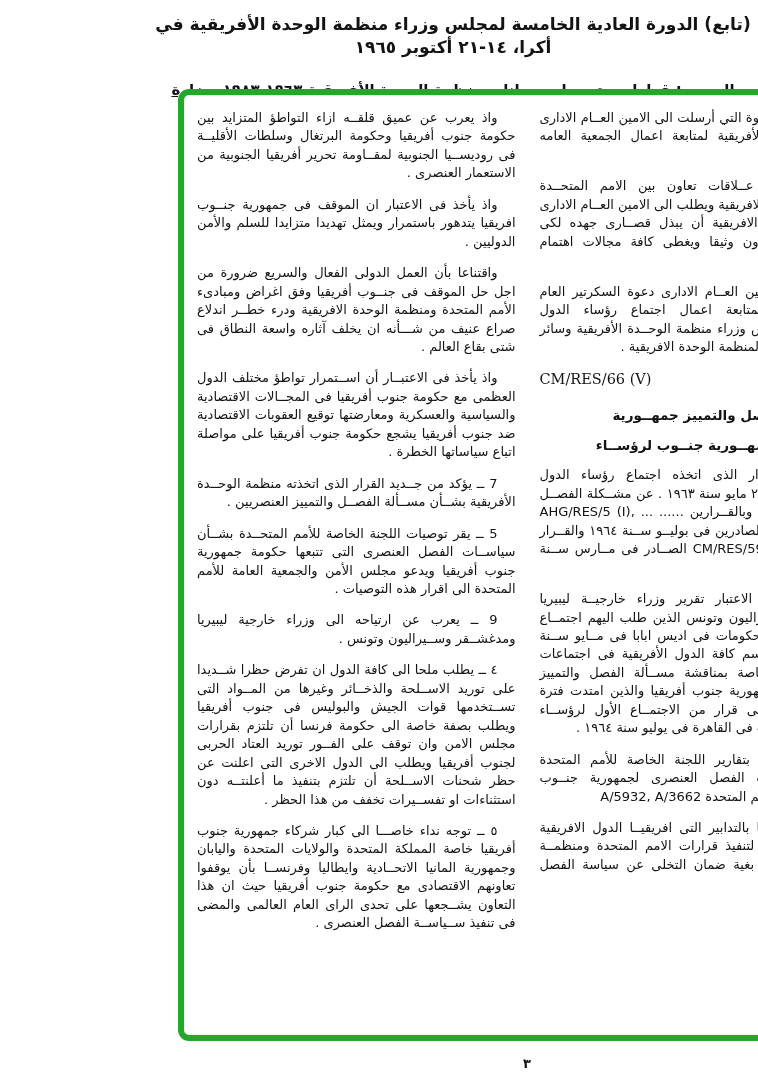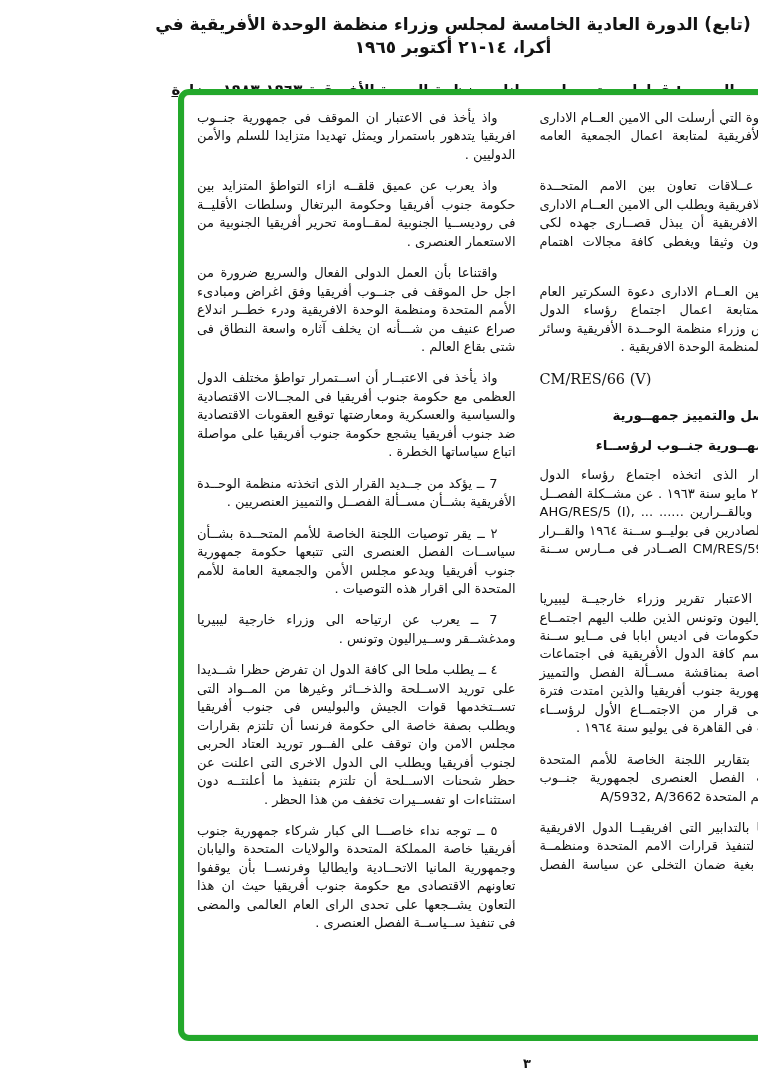--- a/index.html
+++ b/index.html
@@ -58,27 +58,27 @@
           <p class="block p">يطلب الى الامين العــام الادارى دعوة السكرتير العام للأمم المتحدة لمتابعة اعمال اجتماع رؤساء الدول والحكومات ومجلس وزراء منظمة الوحــدة الأفريقية وسائر اللجان المتخصصة لمنظمة الوحدة الافريقية .</p>
           <p class="block ref">CM/RES/66 (V)</p>
           <p class="block h">الفصل والتمييز جمهــورية</p>
           <p class="block h">فى جمهــورية جنــوب لرؤســاء</p>
           <p class="block p">اذ يذكر بالقرار الذى اتخذه اجتماع رؤساء الدول والحــكومات فى ٢٥ مايو سنة ١٩٦٣ . عن مشــكلة الفصــل والتمييز العنصريين وبالقــرارين ...... ... AHG/RES/5 (I), AHG/RES/6 (I) الصادرين فى بوليــو ســنة ١٩٦٤ والقــرار ....... ...... CM/RES/59 (IV) الصــادر فى مــارس ســنة ١٩٦٥ .</p>
           <p class="block p">واذ يأخذ فى الاعتبار تقرير وزراء خارجيــة ليبيريا ومدغشــقر وســيراليون وتونس الذين طلب اليهم اجتمــاع رؤســاء الدول والحكومات فى اديس ابابا فى مــايو ســنة ١٩٦٣ التحــدث باسم كافة الدول الأفريقية فى اجتماعات مجلس الامن الخاصة بمناقشة مســألة الفصل والتمييز العنصريين فى جمهورية جنوب أفريقيا والذين امتدت فترة صلاحياتهم بناء على قرار من الاجتمــاع الأول لرؤســاء الــدول والحكومات فى القاهرة فى يوليو سنة ١٩٦٤ .</p>
           <p class="block p">واذ يأخذ علما بتقارير اللجنة الخاصة للأمم المتحدة بشــأن سياســات الفصل العنصرى لجمهورية جنــوب أفريقيا ( وثيقتا الامم المتحدة A/5932, A/3662</p>
           <p class="block p">واذ يأخذ علمــا بالتدابير التى افريقيــا الدول الافريقية وغيرها من الدول لتنفيذ قرارات الامم المتحدة ومنظمــة الوحــدة الافريقية بغية ضمان التخلى عن سياسة الفصل العنصرى</p>
         </section>
       <section class="col">
+          <p class="block p">واذ يعرب عن عميق قلقــه ازاء التواطؤ المتزايد بين حكومة جنوب أفريقيا وحكومة البرتغال وسلطات الأقليــة فى روديســيا الجنوبية لمقــاومة تحرير أفريقيا الجنوبية من الاستعمار العنصرى .</p>
           <p class="block p">واذ يأخذ فى الاعتبار ان الموقف فى جمهورية جنــوب افريقيا يتدهور باستمرار ويمثل تهديدا متزايدا للسلم والأمن الدوليين .</p>
-          <p class="block p">واذ يعرب عن عميق قلقــه ازاء التواطؤ المتزايد بين حكومة جنوب أفريقيا وحكومة البرتغال وسلطات الأقليــة فى روديســيا الجنوبية لمقــاومة تحرير أفريقيا الجنوبية من الاستعمار العنصرى .</p>
           <p class="block p">واقتناعا بأن العمل الدولى الفعال والسريع ضرورة من اجل حل الموقف فى جنــوب أفريقيا وفق اغراض ومبادىء الأمم المتحدة ومنظمة الوحدة الافريقية ودرء خطــر اندلاع صراع عنيف من شـــأنه ان يخلف آثاره واسعة النطاق فى شتى بقاع العالم .</p>
           <p class="block p">واذ يأخذ فى الاعتبــار أن اســتمرار تواطؤ مختلف الدول العظمى مع حكومة جنوب أفريقيا فى المجــالات الاقتصادية والسياسية والعسكرية ومعارضتها توقيع العقوبات الاقتصادية ضد جنوب أفريقيا يشجع حكومة جنوب أفريقيا على مواصلة اتباع سياساتها الخطرة .</p>
           <p class="block p">7 ــ يؤكد من جــديد القرار الذى اتخذته منظمة الوحــدة الأفريقية بشــأن مســألة الفصــل والتمييز العنصريين .</p>
-          <p class="block p">٢ ــ يقر توصيات اللجنة الخاصة للأمم المتحــدة بشــأن سياســات الفصل العنصرى التى تتبعها حكومة جمهورية جنوب أفريقيا ويدعو مجلس الأمن والجمعية العامة للأمم المتحدة الى اقرار هذه التوصيات .</p>
-          <p class="block p">7 ــ يعرب عن ارتياحه الى وزراء خارجية ليبيريا ومدغشــقر وســيراليون وتونس .</p>
+          <p class="block p">5 ــ يقر توصيات اللجنة الخاصة للأمم المتحــدة بشــأن سياســات الفصل العنصرى التى تتبعها حكومة جمهورية جنوب أفريقيا ويدعو مجلس الأمن والجمعية العامة للأمم المتحدة الى اقرار هذه التوصيات .</p>
+          <p class="block p">9 ــ يعرب عن ارتياحه الى وزراء خارجية ليبيريا ومدغشــقر وســيراليون وتونس .</p>
           <p class="block p">٤ ــ يطلب ملحا الى كافة الدول ان تفرض حظرا شــديدا على توريد الاســلحة والذخــائر وغيرها من المــواد التى تســتخدمها قوات الجيش والبوليس فى جنوب أفريقيا ويطلب بصفة خاصة الى حكومة فرنسا أن تلتزم بقرارات مجلس الامن وان توقف على الفــور توريد العتاد الحربى لجنوب أفريقيا ويطلب الى الدول الاخرى التى اعلنت عن حظر شحنات الاســلحة أن تلتزم بتنفيذ ما أعلنتــه دون استثناءات او تفســيرات تخفف من هذا الحظر .</p>
           <p class="block p">٥ ــ توجه نداء خاصـــا الى كبار شركاء جمهورية جنوب أفريقيا خاصة المملكة المتحدة والولايات المتحدة واليابان وجمهورية المانيا الاتحــادية وايطاليا وفرنســا بأن يوقفوا تعاونهم الاقتصادى مع حكومة جنوب أفريقيا حيث ان هذا التعاون يشــجعها على تحدى الراى العام العالمى والمضى فى تنفيذ ســياســة الفصل العنصرى .</p>
         </section>
     </div>
   </div>
 
   <footer class="ftr">
     <span class="page-num">٣</span>
   </footer>
 

